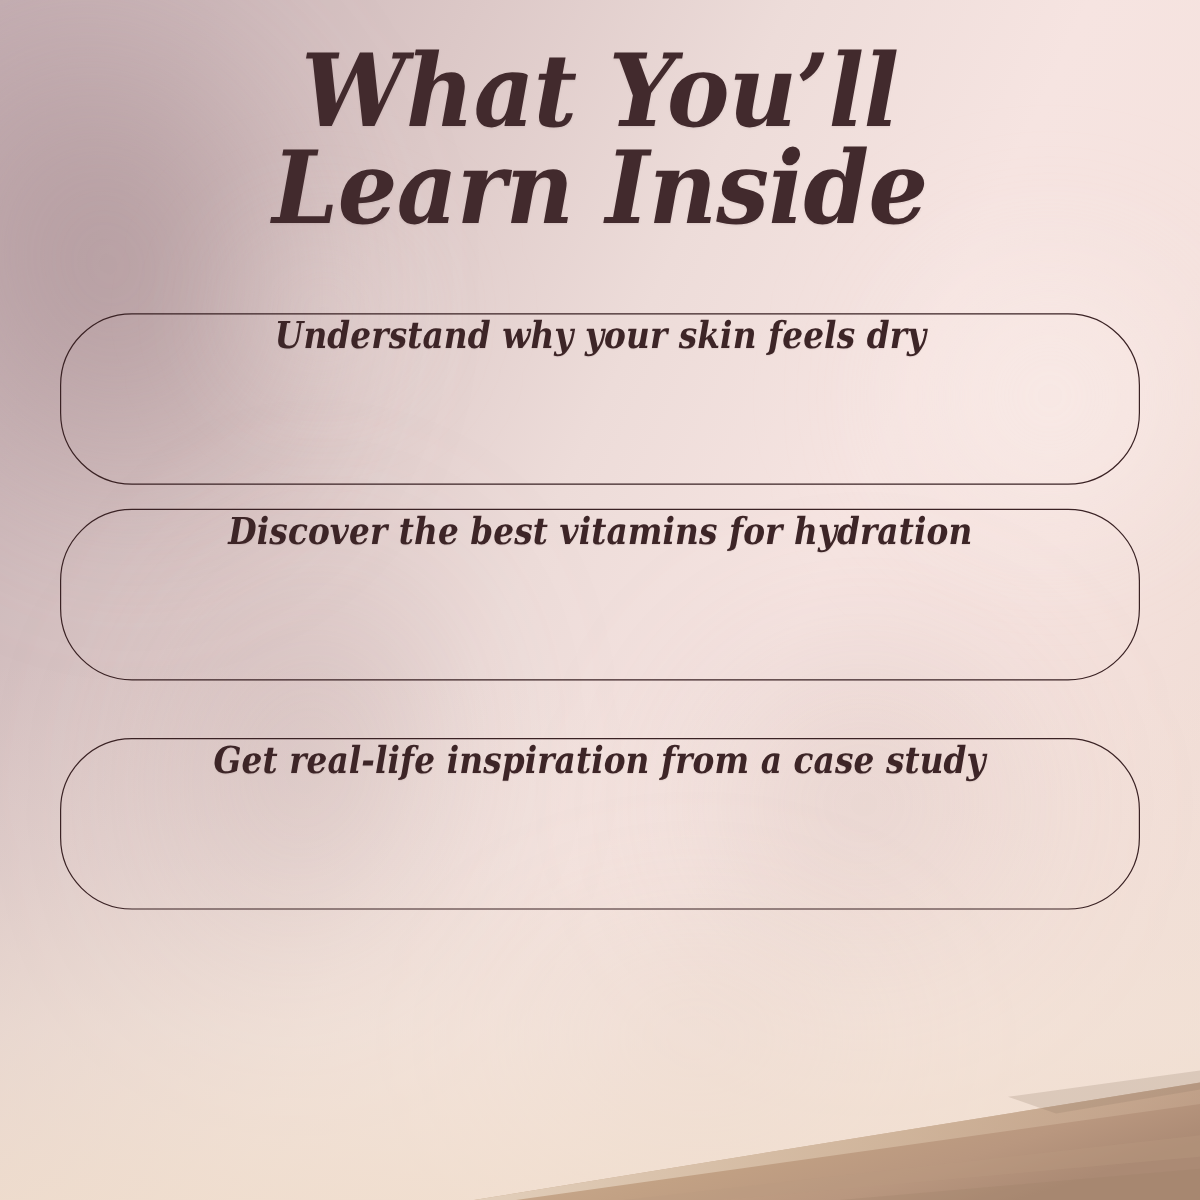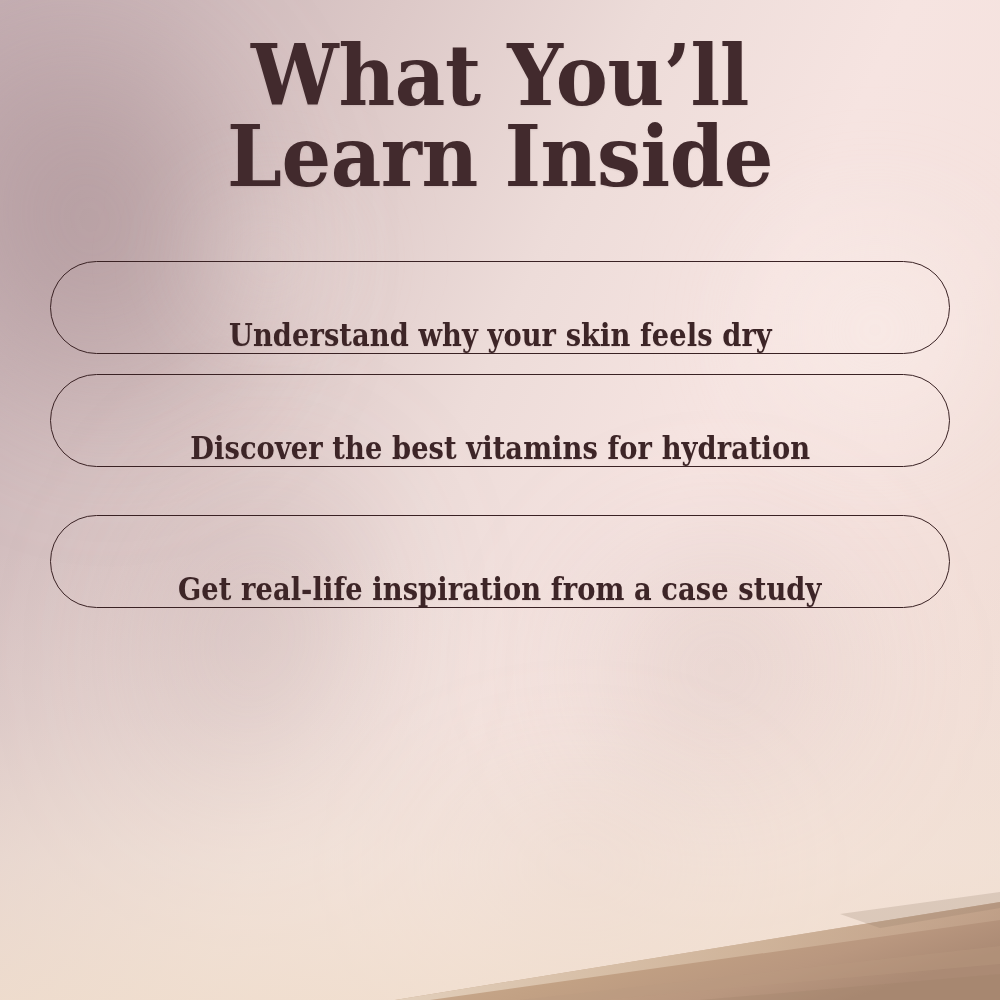--- a/index.html
+++ b/index.html
@@ -7,20 +7,21 @@
     padding: 0;
     background: #ffffff;
   }
   #canvas {
     position: relative;
     width: 1000px;
     height: 1000px;
     overflow: hidden;
     font-family: "Liberation Serif", "DejaVu Serif", serif;
     background: #e9d8d6;
+    font-style: italic;
   }
 
   
   .bg-base {
     position: absolute;
     inset: 0;
     background:
       linear-gradient(115deg,
         #c6b0b4 0%,
         #cdb8ba 12%,
@@ -114,26 +115,26 @@
 
   
   .pill-list {
     position: absolute;
     left: 50px;
     top: 261px;
     width: 900px;
   }
   .pill {
     position: relative;
-    height: 93px;
+    height: 143px;
     margin-bottom: 20px;
     border: 1.6px solid #3a2224;
     border-radius: 60px;
     display: flex;
-    align-items: flex-end;
+    align-items: flex-start;
     justify-content: center;
     box-sizing: border-box;
     background: transparent;
   }
   .pill:last-child { margin-bottom: 0; margin-top: 48px; }
   .pill-label {
     color: #3d2527;
     font-family: "DejaVu Serif", "Liberation Serif", serif;
     font-weight: 700;
     font-size: 31px;

